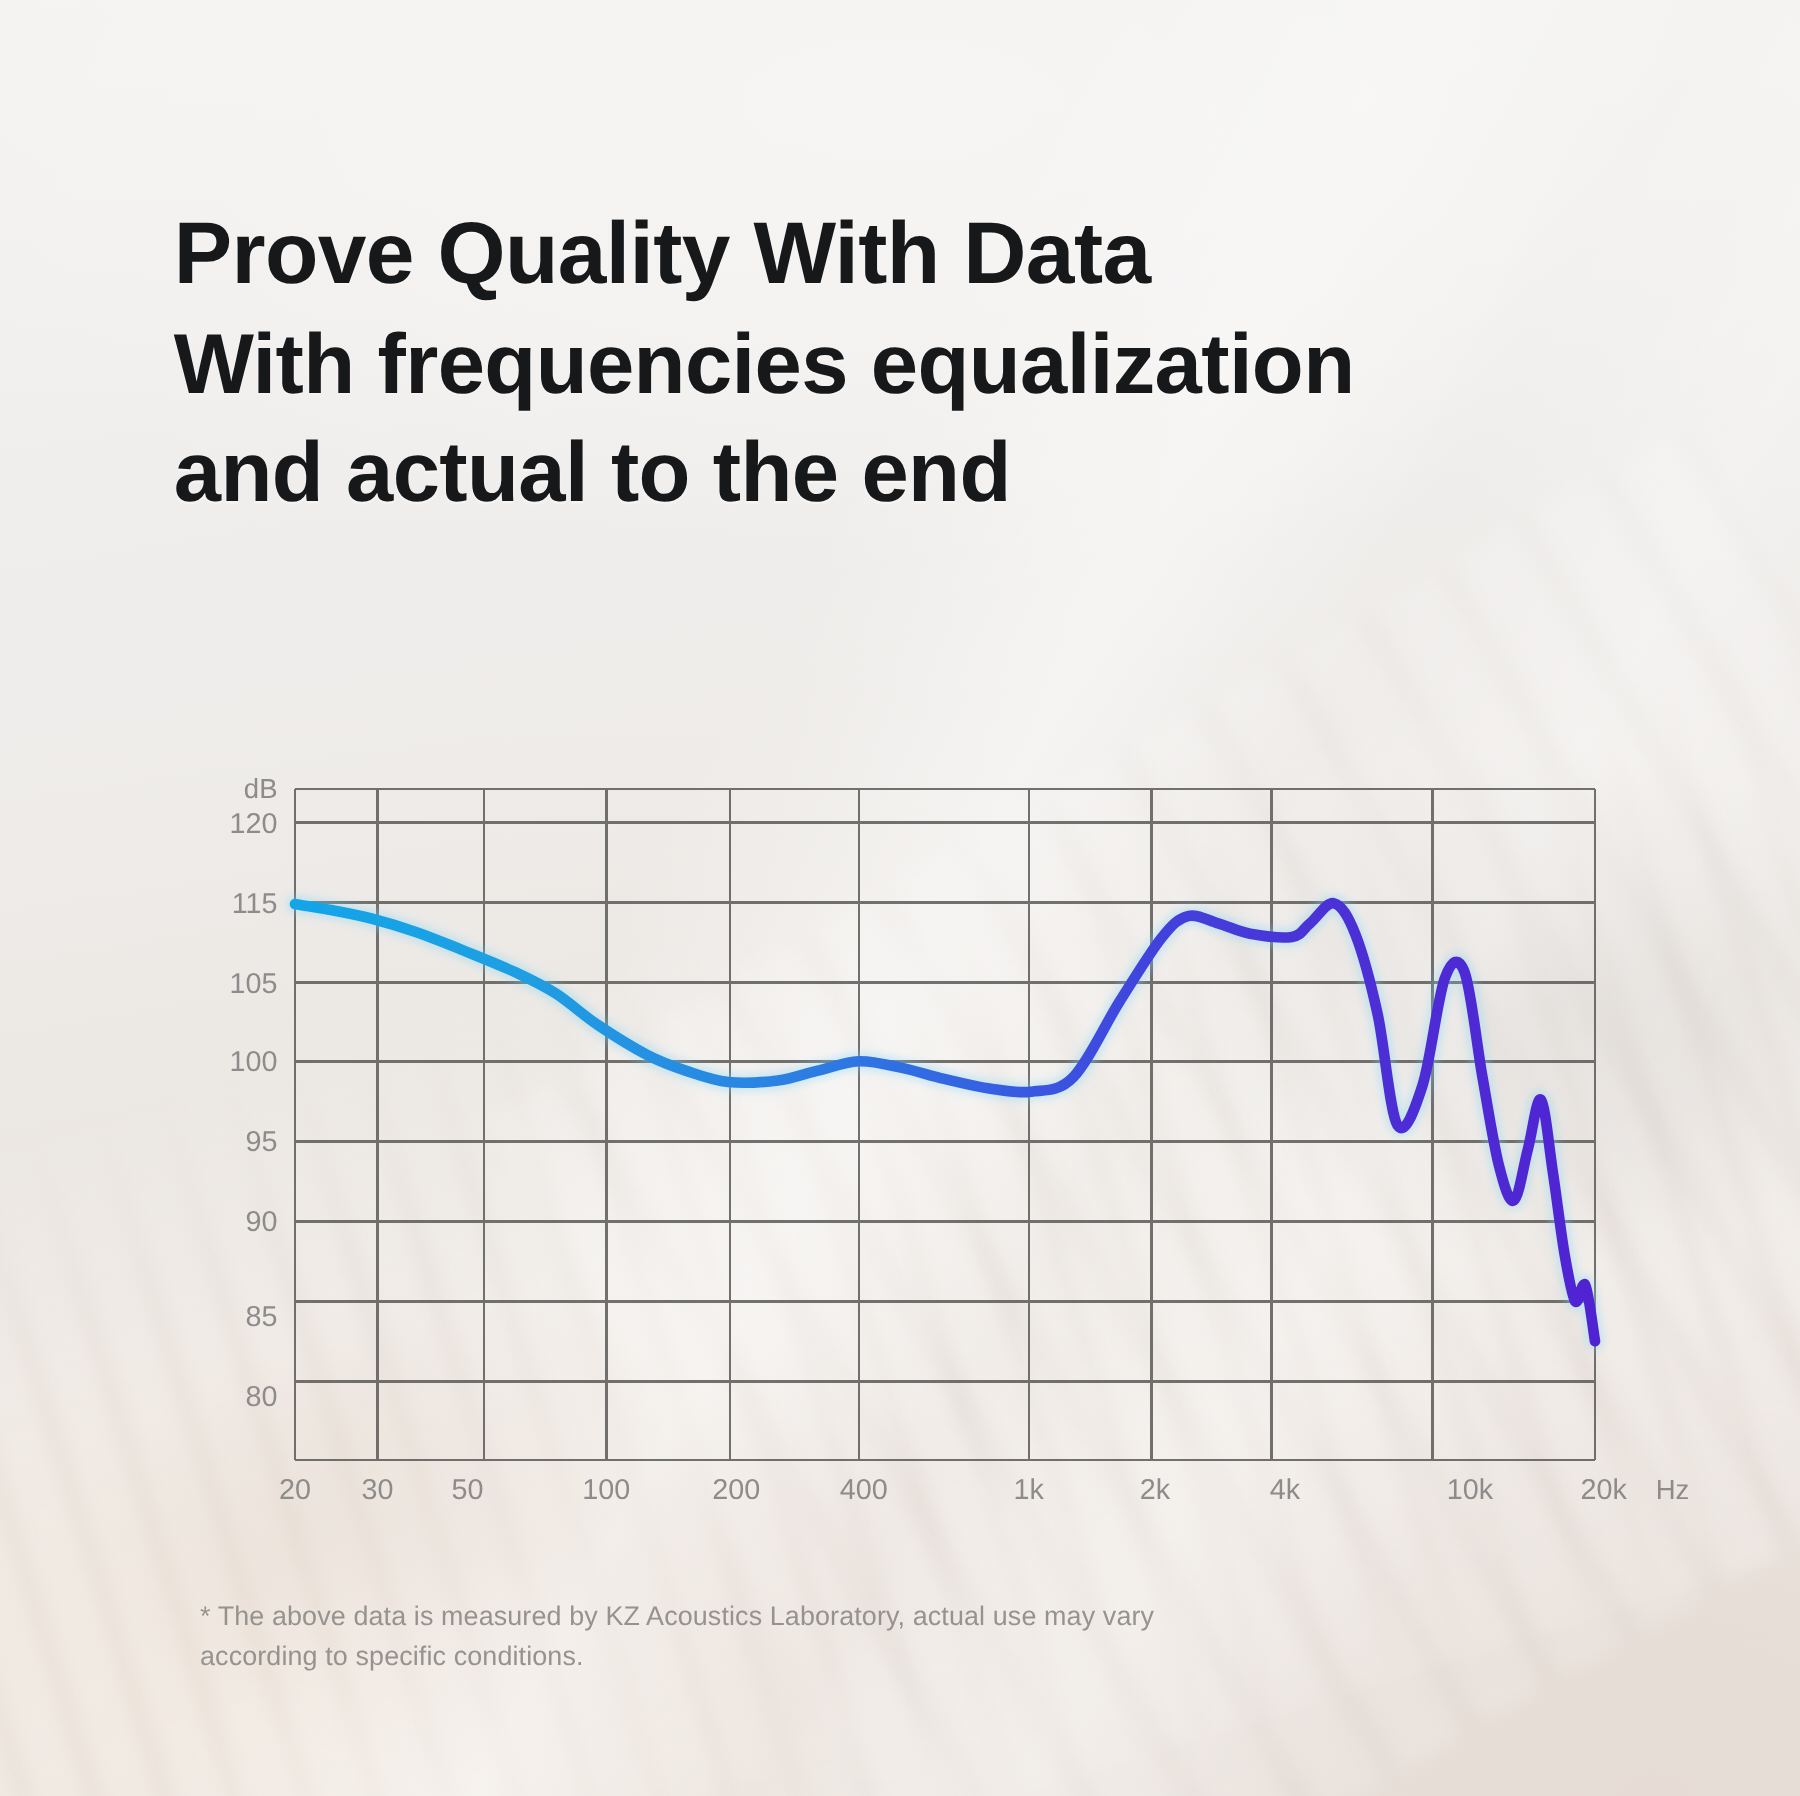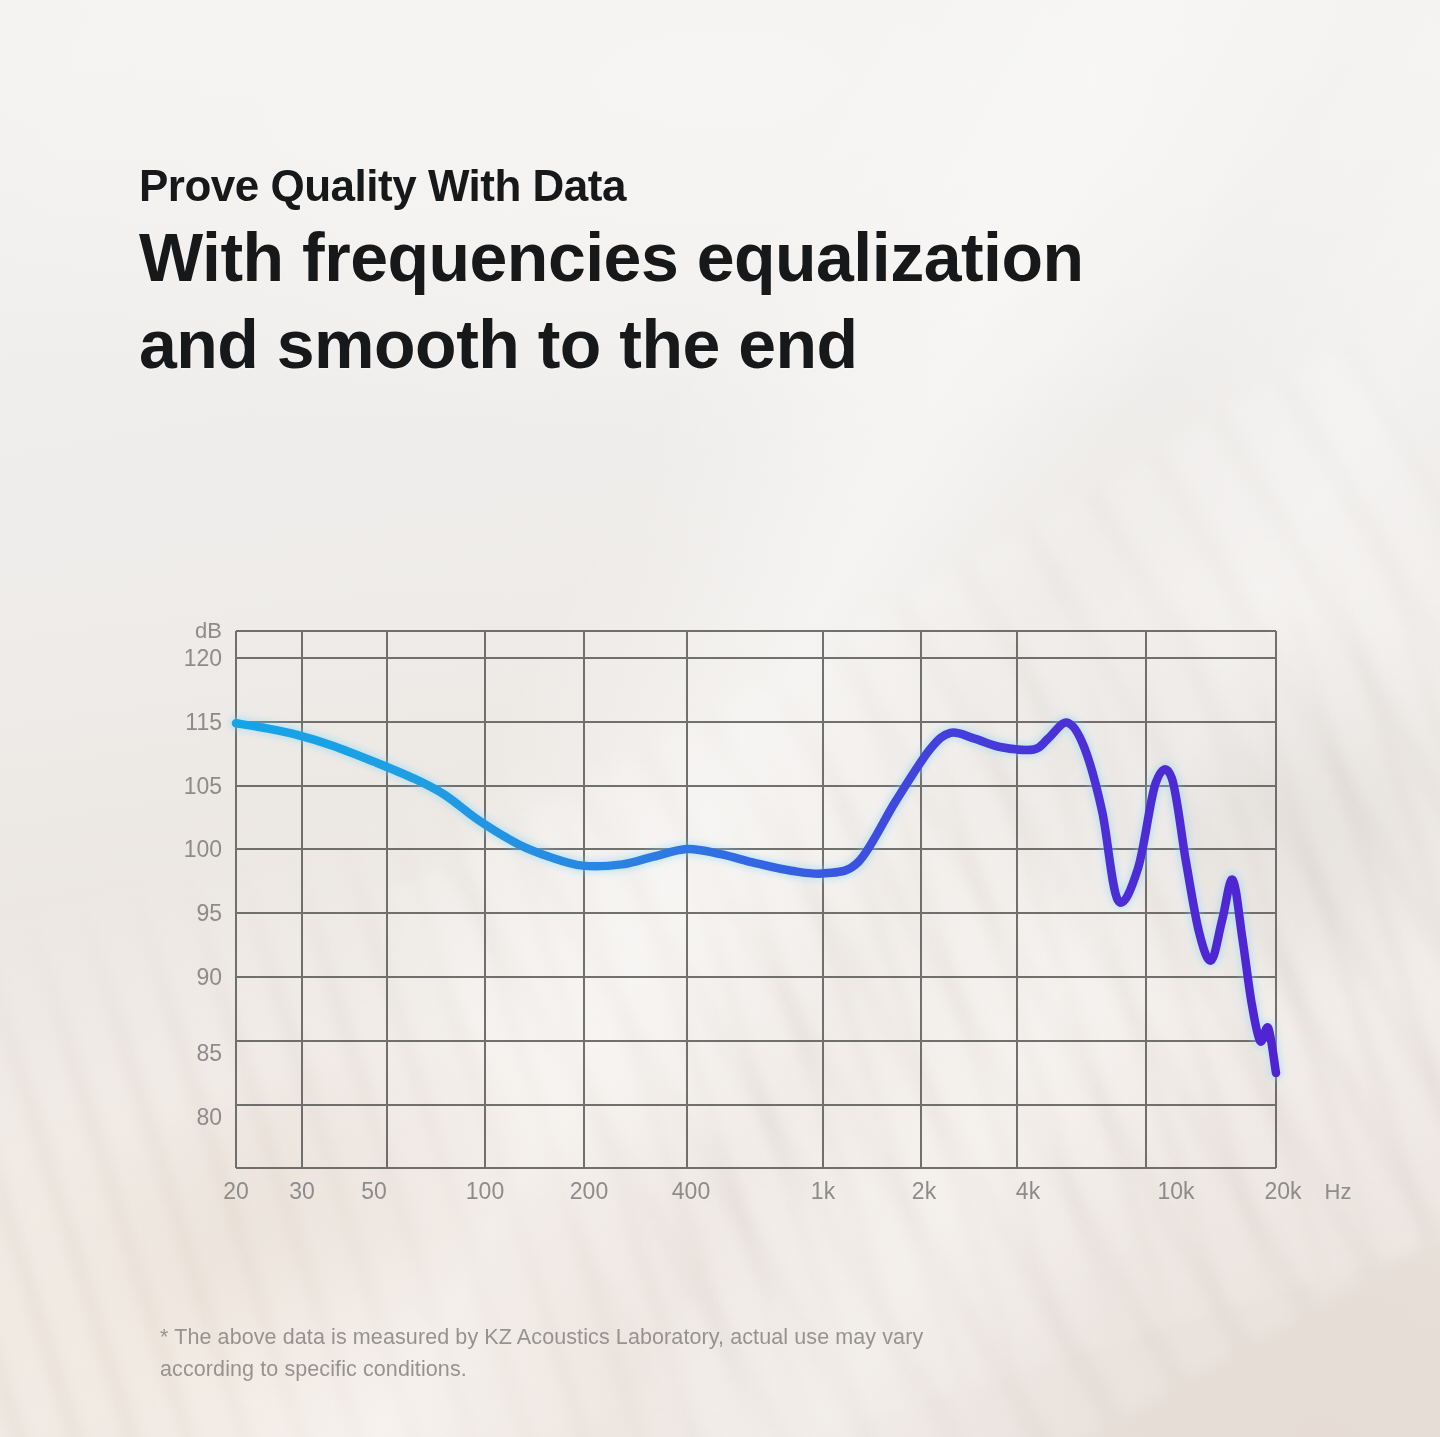--- a/index.html
+++ b/index.html
@@ -91,21 +91,21 @@
     top: 158px;
     width: 1180px;
     color: #17181a;
     font-weight: 700;
     font-size: 68px;
     line-height: 1.28;
     letter-spacing: -0.5px;
     text-shadow: 0 1px 2px rgba(255,255,255,0.55);
   }
   .headline .line { display: block; white-space: nowrap; }
-  .headline .line1 { font-size: 44px; }
+  .headline .line1 { font-size: 70px; }
   .headline .line2 { font-size: 68px; }
   .headline .line3 { font-size: 68px; }
 
   
   .chart-wrap {
     position: absolute;
     left: 0;
     top: 0;
     width: 1440px;
     height: 1437px;
@@ -116,21 +116,21 @@
   .axis-label {
     fill: #8d8c8b;
     font-family: "Liberation Sans", sans-serif;
     font-size: 23px;
   }
   .axis-label.unit { font-size: 22px; }
 
   .footnote {
     position: absolute;
     left: 160px;
-    top: 1322px;
+    top: 1278px;
     width: 980px;
     color: #96938f;
     font-size: 21.5px;
     line-height: 1.48;
     letter-spacing: 0.1px;
   }
 </style>
 </head>
 <body>
 
@@ -139,21 +139,21 @@
   <div class="bg-layer bg-base"></div>
   <div class="bg-layer bg-keys"></div>
   <div class="bg-layer bg-keys2"></div>
   <div class="bg-layer bg-soft-dark"></div>
   <div class="bg-layer bg-sheen"></div>
   <div class="bg-layer bg-veil"></div>
 
   <div class="headline">
     <span class="line line1">Prove Quality With Data</span>
     <span class="line line2">With frequencies equalization</span>
-    <span class="line line3">and smooth to the end</span>
+    <span class="line line3">and actual to the end</span>
   </div>
 
   <div class="chart-wrap">
     <svg class="chart-svg" width="1440" height="1437" viewBox="0 0 1440 1437">
       <defs>
         <linearGradient id="curveGrad" x1="0" y1="0" x2="1" y2="0">
           <stop offset="0.00" stop-color="#12a5e8"></stop>
           <stop offset="0.18" stop-color="#1f9ee2"></stop>
           <stop offset="0.36" stop-color="#2a84e2"></stop>
           <stop offset="0.52" stop-color="#3463e2"></stop>

